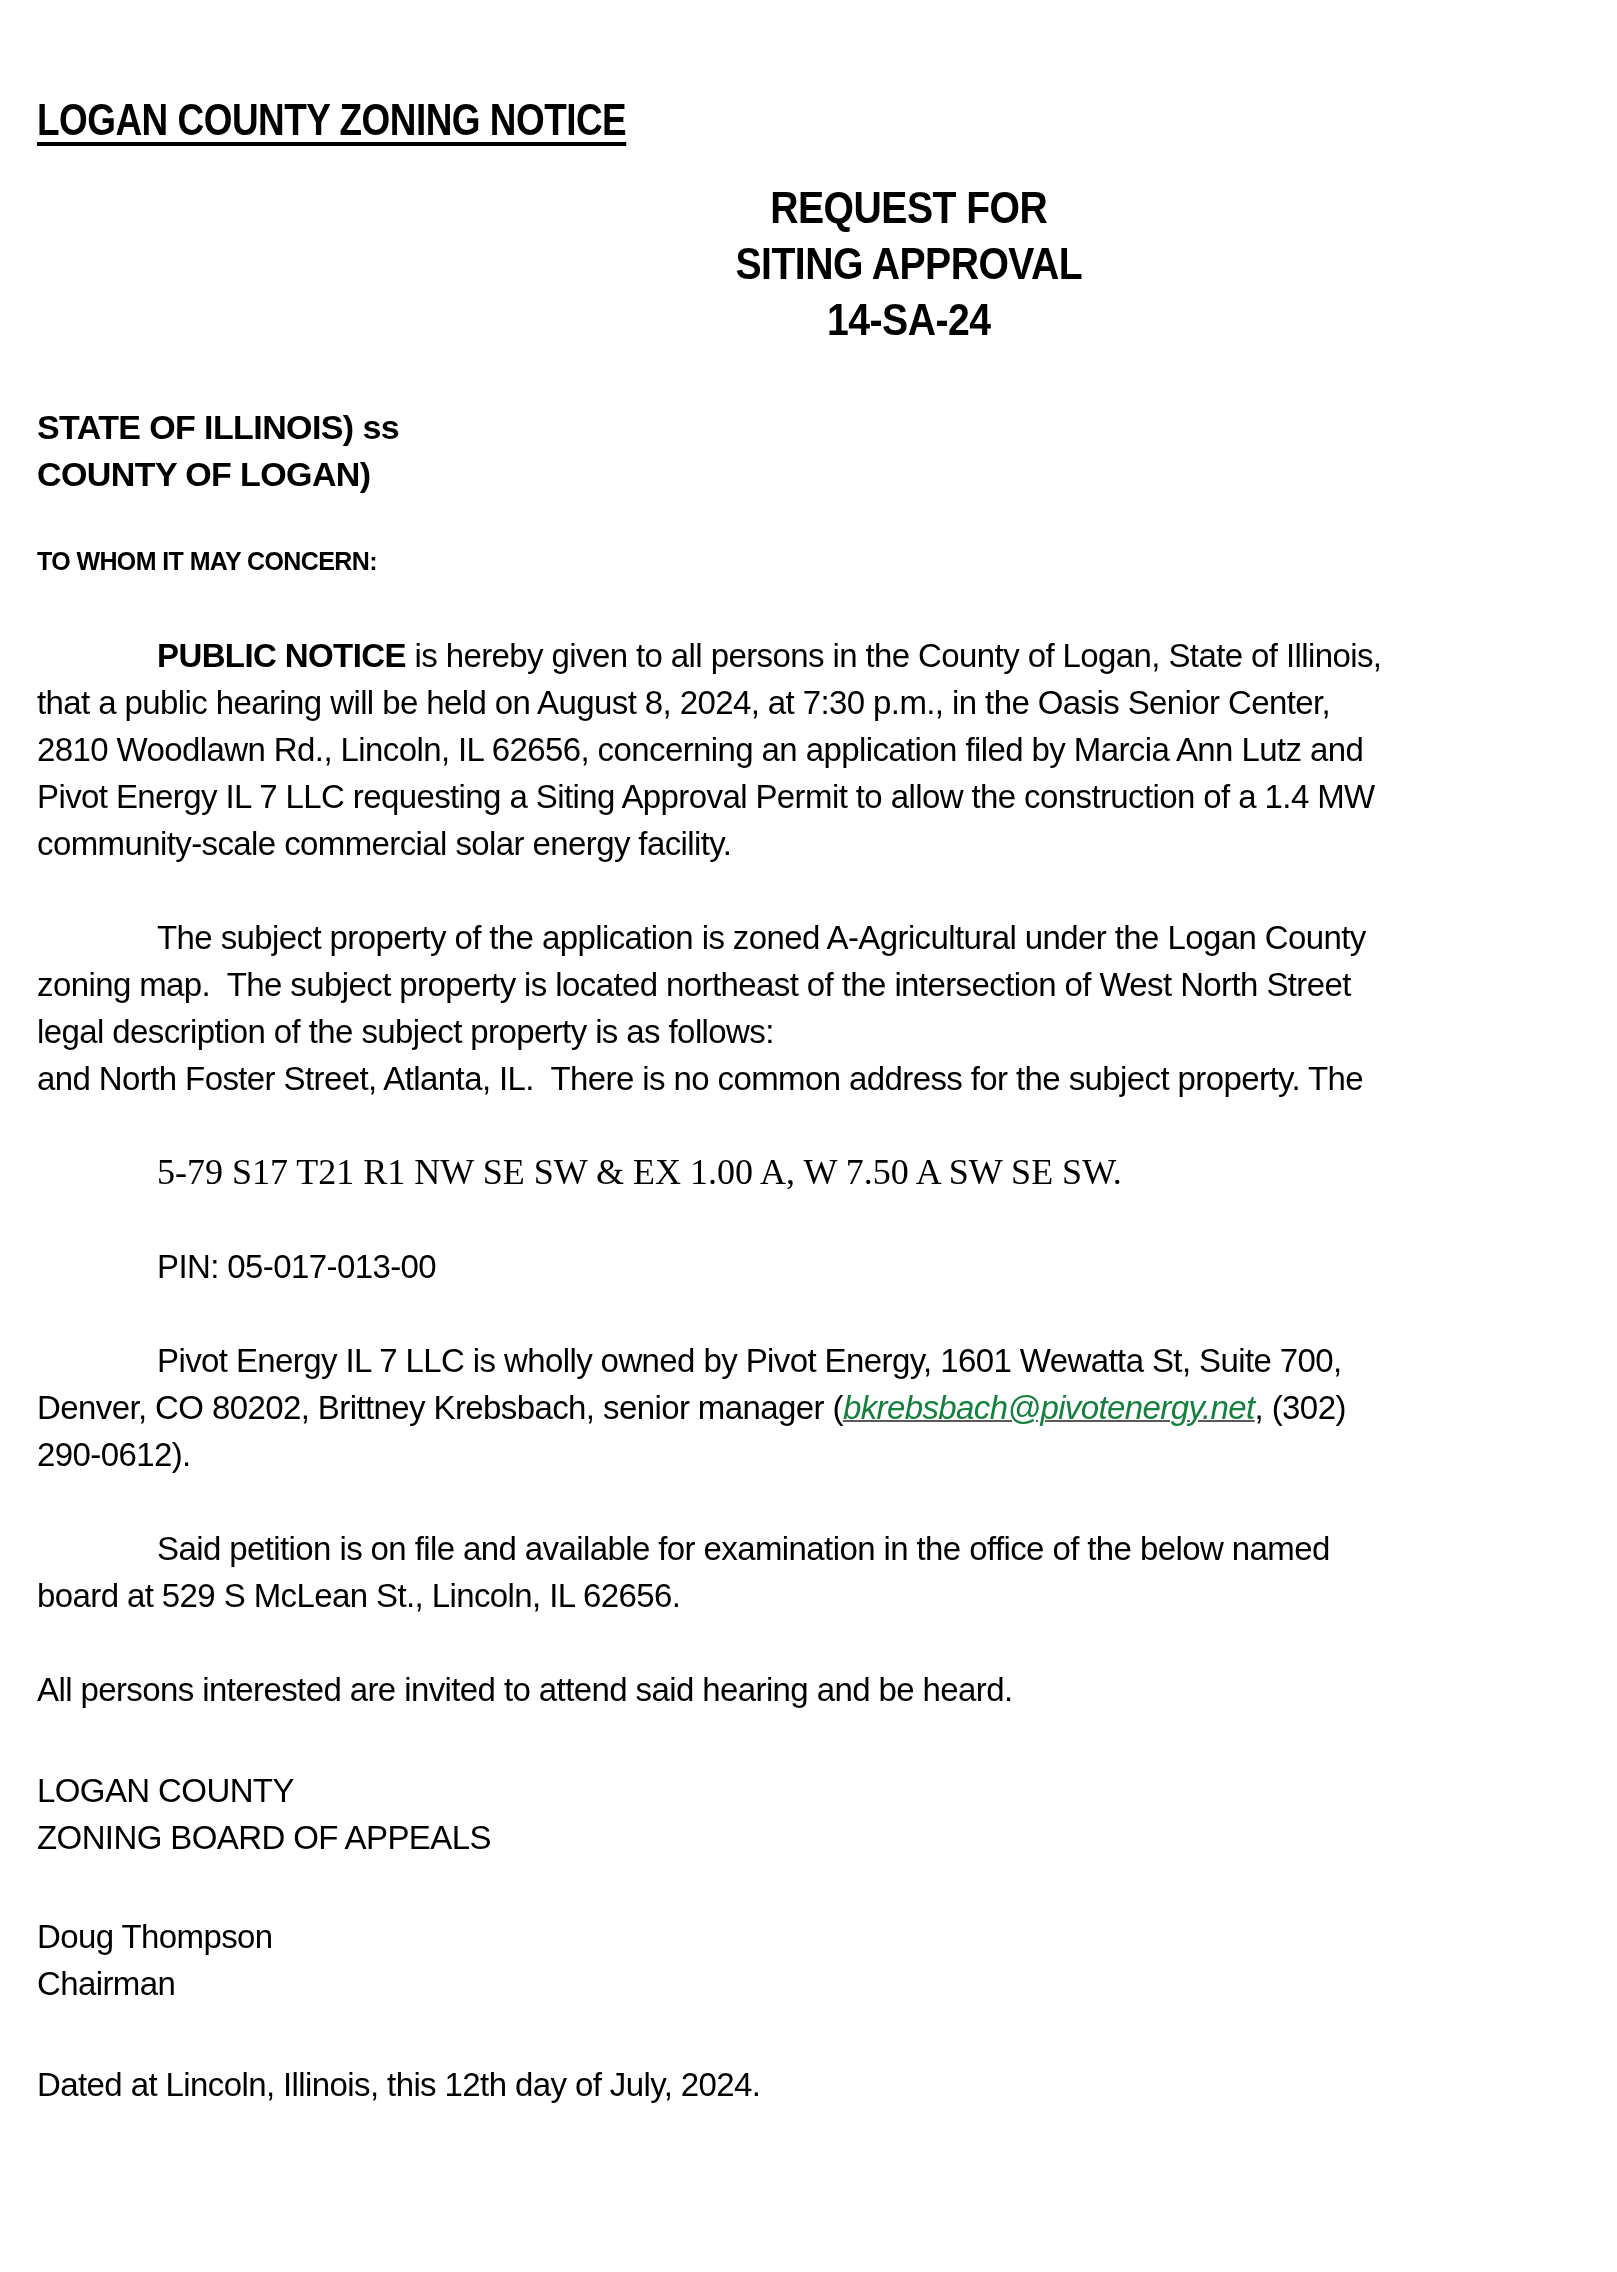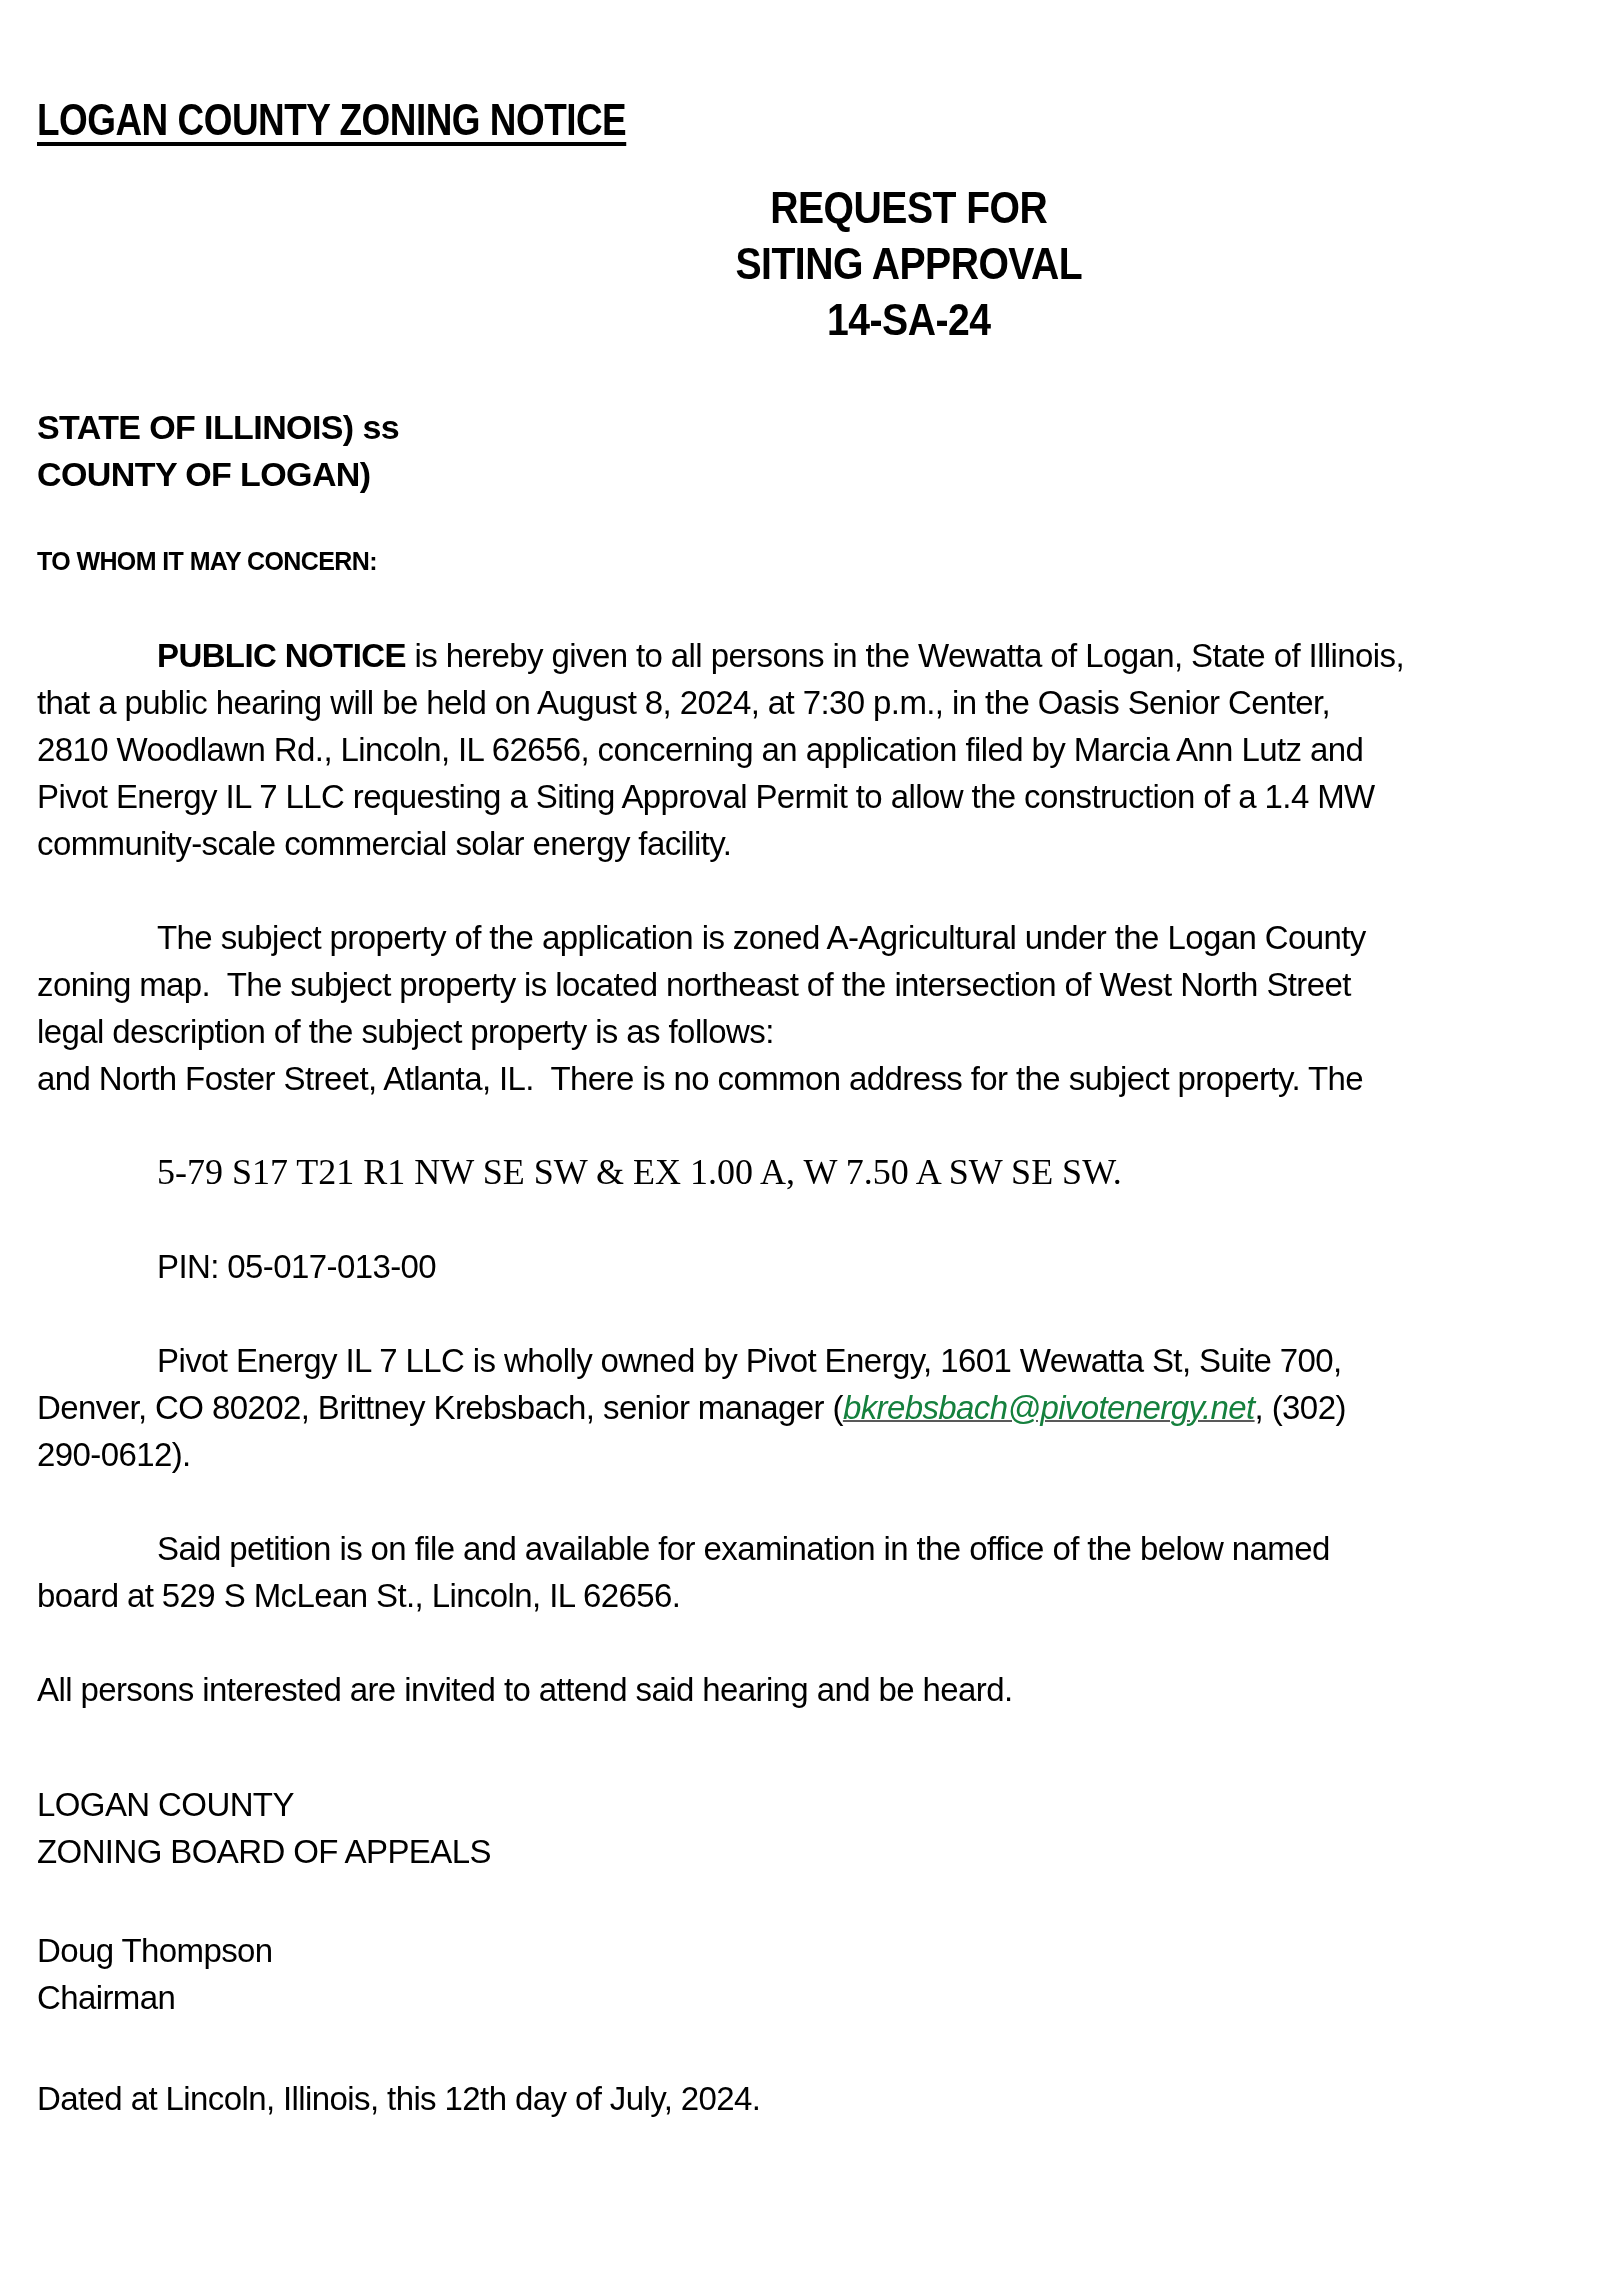--- a/index.html
+++ b/index.html
@@ -58,21 +58,21 @@
     font-size: 25px;
   }
   .para { margin-top: 47px; }
   .legal-line {
     margin-top: 47px;
     font-family: "Liberation Serif", "DejaVu Serif", serif;
     font-size: 36px;
     letter-spacing: 0;
   }
   .pin-line { margin-top: 47px; }
-  .gap-2 { margin-top: 68px; }
+  .gap-2 { margin-top: 54px; }
   .signoff2 { margin-top: 52px; }
   .dated { margin-top: 54px; }
 
   a.email-link {
     text-decoration: underline;
     text-decoration-thickness: 2.3px;
     cursor: pointer;
   }
 </style>
 </head>
@@ -89,21 +89,21 @@
   </div>
 
   <div class="venue">
     <div class="line">STATE OF ILLINOIS) ss</div>
     <div class="line">COUNTY OF LOGAN)</div>
   </div>
 
   <div class="salutation line">TO WHOM IT MAY CONCERN:</div>
 
   <div class="para">
-    <div class="line indent"><span class="b">PUBLIC NOTICE</span><span> is hereby given to all persons in the Wewatta of Logan, State of Illinois,</span></div>
+    <div class="line indent"><span class="b">PUBLIC NOTICE</span><span> is hereby given to all persons in the County of Logan, State of Illinois,</span></div>
     <div class="line">that a public hearing will be held on August 8, 2024, at 7:30 p.m., in the Oasis Senior Center,</div>
     <div class="line">2810 Woodlawn Rd., Lincoln, IL 62656, concerning an application filed by Marcia Ann Lutz and</div>
     <div class="line">Pivot Energy IL 7 LLC requesting a Siting Approval Permit to allow the construction of a 1.4 MW</div>
     <div class="line">community-scale commercial solar energy facility.</div>
   </div>
 
   <div class="para">
     <div class="line indent">The subject property of the application is zoned A-Agricultural under the Logan County</div>
     <div class="line">zoning map.  The subject property is located northeast of the intersection of West North Street</div>
     <div class="line">legal description of the subject property is as follows:</div>

